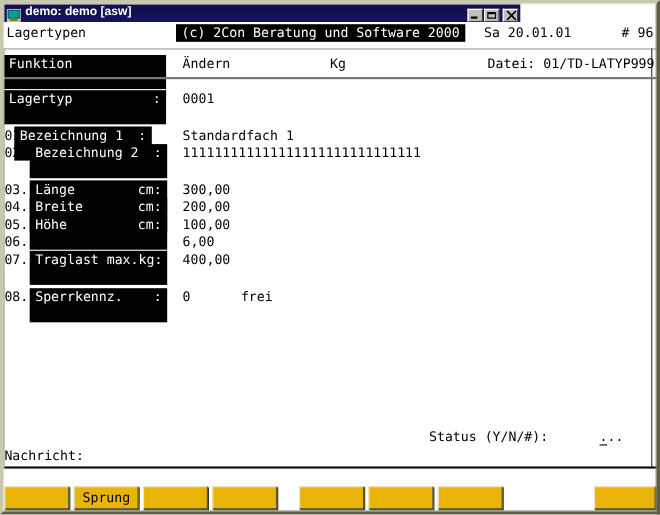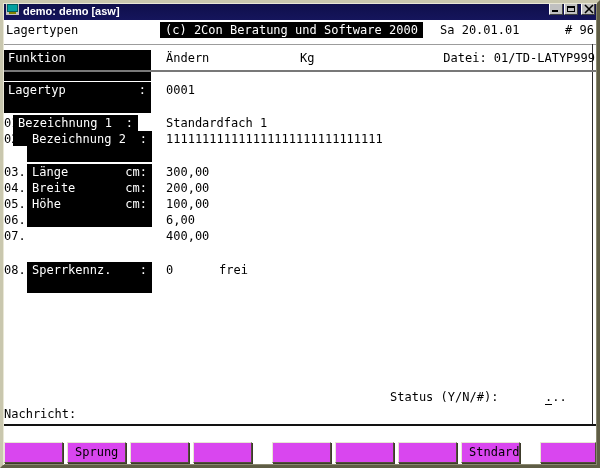--- a/index.html
+++ b/index.html
@@ -8,23 +8,23 @@
     overflow:hidden;font-family:"DejaVu Sans Mono",monospace;
   }
   .frame{
     position:absolute;inset:0;z-index:40;pointer-events:none;box-sizing:border-box;
     border:3px solid;
     border-top-color:#c9c7ae;border-left-color:#c9c7ae;
     border-right-color:#5f5d45;border-bottom-color:#5f5d45;
     box-shadow:inset 1px 1px 0 #e9e7d6, inset -1px -1px 0 #8a8870;
   }
   .titlebar{
-    position:absolute;left:3px;top:3px;width:594px;height:17px;
+    position:absolute;left:3px;top:3px;width:470px;height:17px;
     background:linear-gradient(#0f0f4a,#15155c);
-    display:flex;align-items:flex-start;z-index:30;
+    display:flex;align-items:flex-end;z-index:30;
   }
   .appicon{width:13px;height:12px;margin:0 4px 0 3px;flex:0 0 auto;}
   .wtitle{
     color:#fff;font:bold 11px/17px "Liberation Sans",sans-serif;
     white-space:nowrap;flex:1 1 auto;
   }
   .wbtns{display:flex;align-items:center;margin-right:2px;}
   .wbtn{
     width:14px;height:12px;background:#c0c0c0;box-sizing:border-box;
     border-top:1px solid #fff;border-left:1px solid #fff;
@@ -45,21 +45,21 @@
   .blk{
     position:absolute;height:31px;background:#000;color:#fff;
     display:flex;justify-content:space-between;box-sizing:border-box;
     padding:0 5px;font:12px/16px "DejaVu Sans Mono",monospace;white-space:pre;
   }
   .num-val{text-align:left;}
   .hline{position:absolute;left:3px;width:594px;}
   .vline{position:absolute;width:1px;background:#2e2e2e;}
   .cursor{position:absolute;width:7px;height:1px;background:#000;}
   .fkey{
-    position:absolute;top:442px;height:21px;width:59px;background:#d946ef;
+    position:absolute;top:442px;height:21px;width:59px;background:#eab308;
     box-sizing:border-box;
     border-top:1px solid #e8e6d4;border-left:1px solid #e8e6d4;
     border-right:1px solid #52503a;border-bottom:1px solid #52503a;
     box-shadow:1px 1px 0 #3c3a2a;
     font:12px/19px "DejaVu Sans Mono",monospace;color:#000;
     padding-left:7px;overflow:hidden;white-space:pre;
   }
 </style>
 </head>
 <body>
@@ -146,20 +146,24 @@
   <div class="blk" style="left:27px;top:196px;width:125px">
     <span>Höhe</span>
     <span>cm:</span>
   </div>
   <div class="t num-val" style="left:166px;top:196px;width:89px">100,00</div>
 
   <div class="t" style="left:4px;top:212px">06.</div>
   <div class="t num-val" style="left:166px;top:212px;width:89px">6,00</div>
 
   <div class="t" style="left:4px;top:228px">07.</div>
+  <div class="blk" style="left:27px;top:228px;width:125px">
+    <span>Traglast max.</span>
+    <span>kg:</span>
+  </div>
   <div class="t num-val" style="left:166px;top:228px;width:89px">400,00</div>
 
   <div class="t" style="left:4px;top:262px">08.</div>
   <div class="blk" style="left:27px;top:262px;width:125px">
     <span>Sperrkennz.</span>
     <span>:</span>
   </div>
   <div class="t num-val" style="left:166px;top:262px;width:49px">0</div>
   <div class="t" style="left:219px;top:262px">frei</div>
 
@@ -171,15 +175,14 @@
 
   <div class="hline" style="top:424px;height:2px;background:#121212"></div>
 
   <div class="fkey" style="left:4px"></div>
   <div class="fkey" style="left:67px">Sprung</div>
   <div class="fkey" style="left:130px"></div>
   <div class="fkey" style="left:193px"></div>
   <div class="fkey" style="left:272px"></div>
   <div class="fkey" style="left:335px"></div>
   <div class="fkey" style="left:398px"></div>
-  <div class="fkey" style="left:461px">Stndard</div>
   <div class="fkey" style="left:540px;width:56px"></div>
 </div>
 
 </body></html>

